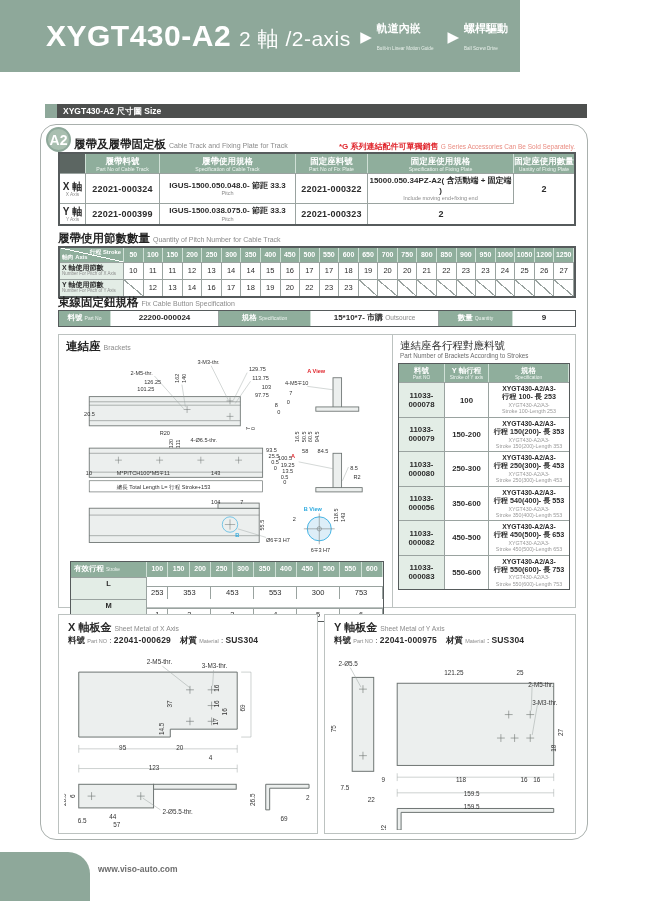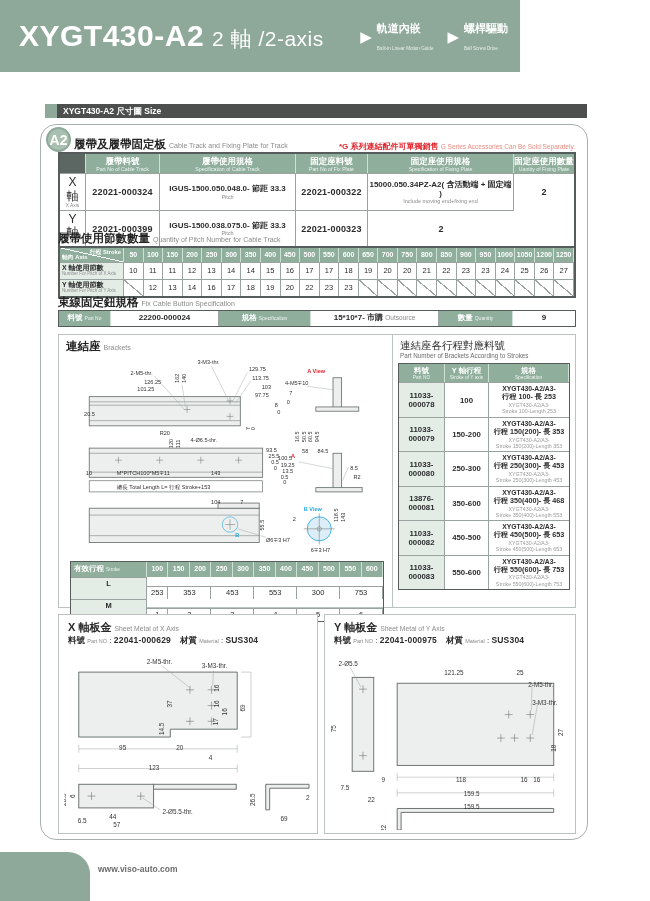--- a/index.html
+++ b/index.html
@@ -1,21 +1,21 @@
 <!DOCTYPE html>
 <html><head>
 <meta charset="utf-8">
 <style>
   * { margin:0; padding:0; box-sizing:border-box; }
   body { background:#fff; font-family:"Liberation Sans","DejaVu Sans",sans-serif; color:#2b2b2b; }
   .page { position:relative; width:650px; height:901px; background:#fff; overflow:hidden; }
 
   
   .hdr { position:absolute; left:0; top:0; width:520px; height:72px; background:#8ea89a; display:flex; align-items:center; }
-  .hdr-title { margin-left:19px; color:#fff; font-size:30px; font-weight:bold; letter-spacing:0.5px; white-space:nowrap; }
+  .hdr-title { margin-left:46px; color:#fff; font-size:30px; font-weight:bold; letter-spacing:0.5px; white-space:nowrap; }
   .hdr-sub { color:#fff; font-size:21px; font-weight:normal; margin-left:8px; }
   .hdr-badges { position:absolute; right:12px; top:18px; display:flex; gap:14px; }
   .badge { display:flex; align-items:center; gap:5px; }
   .badge .tri { color:#fff; font-size:15px; line-height:1; }
   .badge .bt { color:#fff; font-size:11px; font-weight:bold; line-height:1.15; white-space:nowrap; }
   .badge .bs { color:#e9f0eb; font-size:4.6px; line-height:1.2; white-space:nowrap; }
 
   
   .secbar { position:absolute; left:45px; top:104px; height:14px; display:flex; }
   .secbar .sq { width:12px; height:14px; background:#8ea89a; }
@@ -32,21 +32,21 @@
   .rednote .en { font-weight:normal; color:#e98b80; font-size:6.5px; }
 
   
   .ct { position:absolute; left:58px; top:152px; width:518px; border:2px solid #565b5c; display:grid;
         grid-template-columns:26px 74px 136px 72px 146px 1fr; background:#fff; }
   .ct .hc { background:#8fae9c; color:#fff; text-align:center; padding:2px 0 1px; border-right:1px solid #cfe0d6; }
   .ct .hc .c1 { font-size:8.5px; font-weight:bold; line-height:1.2; display:block; }
   .ct .hc .c2 { font-size:5.2px; color:#eef4f0; line-height:1.2; display:block; }
   .ct .corner0 { background:#5c6662; border-right:1px solid #cfe0d6; }
   .ct .bc { border-top:1px solid #9aa3a0; border-right:1px solid #9aa3a0; text-align:center; padding:2px 1px; display:flex; flex-direction:column; justify-content:center; }
-  .ct .axis .a1 { font-size:12px; font-weight:normal; display:block; line-height:1.1; }
+  .ct .axis .a1 { font-size:10px; font-weight:bold; display:block; line-height:1.1; }
   .ct .axis .a2s { font-size:4.8px; color:#8b8b8b; display:block; line-height:1.1; }
   .ct .pn { font-size:9px; font-weight:bold; letter-spacing:0.2px; }
   .ct .sp1 { font-size:8px; font-weight:bold; line-height:1.15; }
   .ct .sp2 { font-size:5.5px; color:#8b8b8b; line-height:1.15; }
   .ct .qty { font-size:9px; font-weight:bold; }
 
   
   .pt { position:absolute; left:58px; top:246px; width:518px; border:2px solid #565b5c; display:grid;
         grid-template-columns:64px repeat(23,1fr); }
   .pt .h { background:#8fae9c; color:#fff; font-size:7px; font-weight:bold; text-align:center; line-height:14px; border-right:1px solid #cfe0d6; overflow:hidden; }
@@ -445,25 +445,25 @@
         <div class="s4">Stroke 150(200)-Length 353</div>
       </div>
       <div class="part">11033-000080</div>
       <div class="strk">250-300</div>
       <div class="spec">
         <div class="s1">XYGT430-A2/A3-</div>
         <div class="s2">行程 250(300)- 長 453</div>
         <div class="s3">XYGT430-A2/A3-</div>
         <div class="s4">Stroke 250(300)-Length 453</div>
       </div>
-      <div class="part">13876-000081</div>
+      <div class="part">11033-000056</div>
       <div class="strk">350-600</div>
       <div class="spec">
         <div class="s1">XYGT430-A2/A3-</div>
-        <div class="s2">行程 350(400)- 長 468</div>
+        <div class="s2">行程 540(400)- 長 553</div>
         <div class="s3">XYGT430-A2/A3-</div>
         <div class="s4">Stroke 350(400)-Length 553</div>
       </div>
       <div class="part">11033-000082</div>
       <div class="strk">450-500</div>
       <div class="spec">
         <div class="s1">XYGT430-A2/A3-</div>
         <div class="s2">行程 450(500)- 長 653</div>
         <div class="s3">XYGT430-A2/A3-</div>
         <div class="s4">Stroke 450(500)-Length 653</div>

